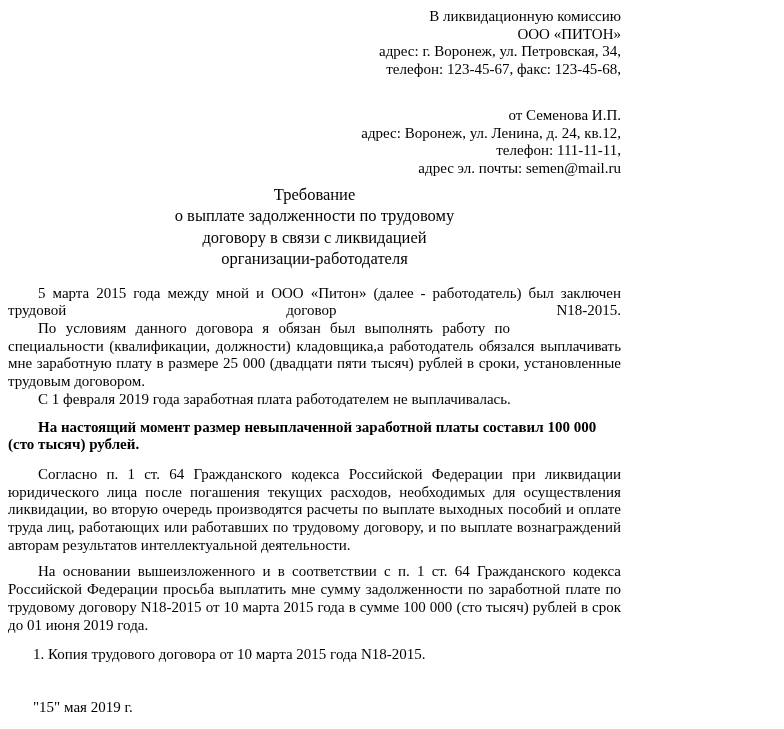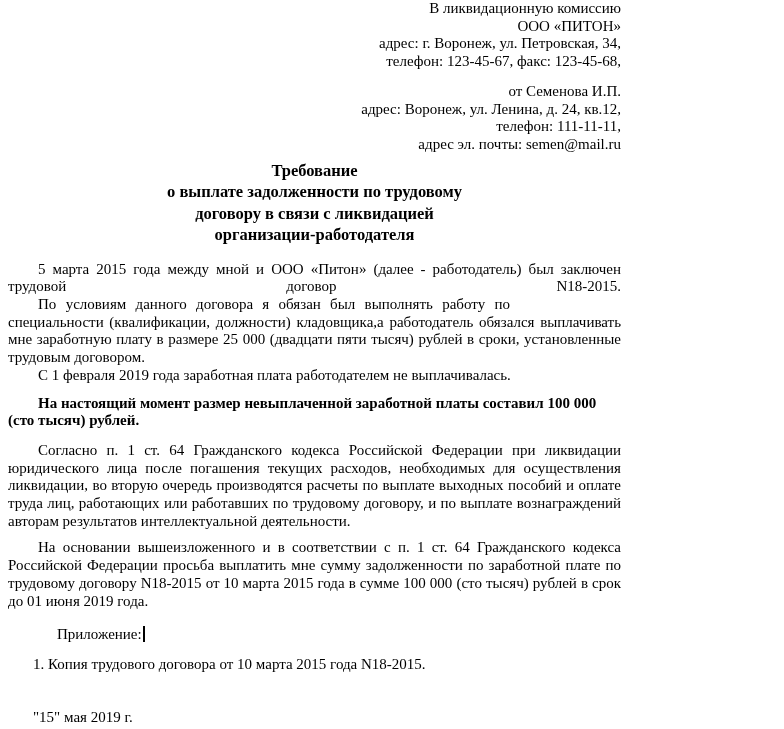--- a/index.html
+++ b/index.html
@@ -13,34 +13,34 @@
     overflow: hidden;
     font-family: "Liberation Serif", "DejaVu Serif", serif;
     font-size: 15px;
     line-height: 17.7px;
     color: #000000;
   }
   .doc {
     box-sizing: border-box;
     width: 629px;
     height: 729px;
-    padding: 0 8px 0 8px;
+    padding: 8px 8px 0 8px;
     background: #ffffff;
   }
   .addr {
     text-align: right;
   }
   .addr-sender {
-    margin-top: 12px;
+    margin-top: 28px;
     text-align: right;
   }
   .title {
     margin-top: 6px;
     text-align: center;
-    font-weight: bold;
+    font-weight: normal;
     font-size: 16.5px;
     line-height: 21.5px;
   }
   .p { margin: 0; }
   .indent { text-indent: 30px; }
   .just { text-align: justify; }
   .jlast { text-align: justify; text-align-last: justify; }
   
   .fill-line {
     width: 502px;
@@ -106,21 +106,20 @@
   <div class="p just">специальности (квалификации, должности) кладовщика,а работодатель обязался выплачивать мне заработную плату в размере 25 000 (двадцати пяти тысяч) рублей в сроки, установленные трудовым договором.</div>
 
   <div class="p indent">С 1 февраля 2019 года заработная плата работодателем не выплачивалась.</div>
 
   <div class="p indent mt-p4">На настоящий момент размер невыплаченной заработной платы составил 100 000 (сто тысяч) рублей.</div>
 
   <div class="p just indent mt-p5">Согласно п. 1 ст. 64 Гражданского кодекса Российской Федерации при ликвидации юридического лица после погашения текущих расходов, необходимых для осуществления ликвидации, во вторую очередь производятся расчеты по выплате выходных пособий и оплате труда лиц, работающих или работавших по трудовому договору, и по выплате вознаграждений авторам результатов интеллектуальной деятельности.</div>
 
   <div class="p just indent mt-p6">На основании вышеизложенного и в соответствии с п. 1 ст. 64 Гражданского кодекса Российской Федерации просьба выплатить мне сумму задолженности по заработной плате по трудовому договору N18-2015 от 10 марта 2015 года в сумме 100 000 (сто тысяч) рублей в срок до 01 июня 2019 года.</div>
 
-  <div class="p attach-label"><span>Приложение:</span><span class="caret"></span></div>
 
   <div class="p attach-item">1. Копия трудового договора от 10 марта 2015 года N18-2015.</div>
 
   <div class="p date-line">"15" мая 2019 г.</div>
 
   <div class="p applicant">Заявитель (представитель):</div>
 
   <div class="p sig-line">
     <span class="sig-script">Семенов</span>
     <span>/ Семенов И.П.</span>

